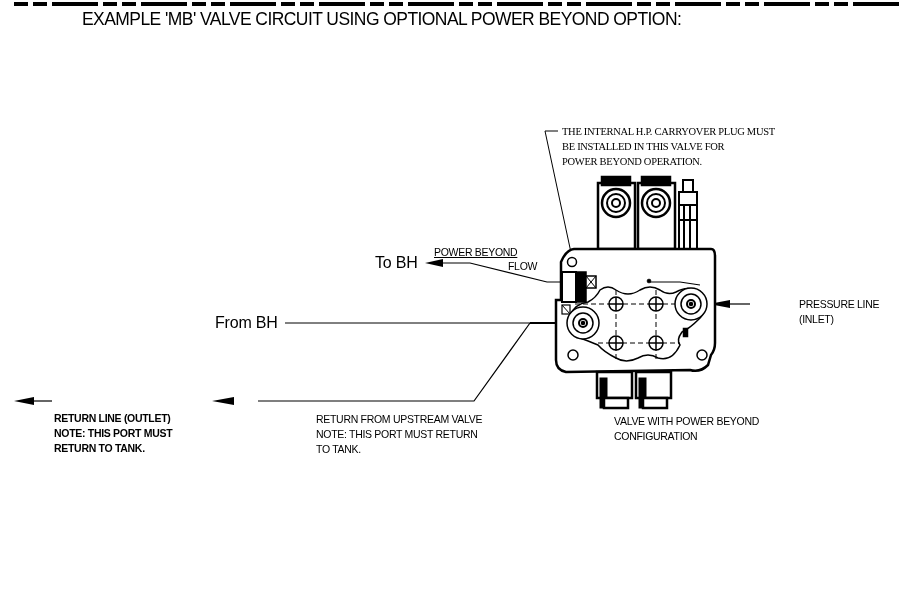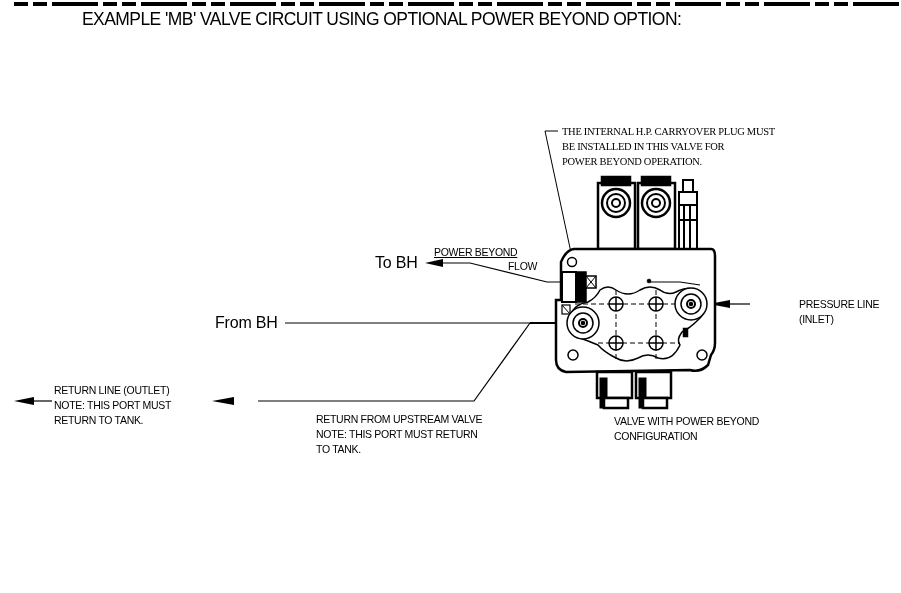--- a/index.html
+++ b/index.html
@@ -141,21 +141,21 @@
 
 <div class="bh" style="left:375px; top:254px;text-align:center;">To BH</div>
 <div class="note" style="left:434px; top:245px;text-decoration:underline;">POWER BEYOND</div>
 <div class="note" style="left:508px; top:259px;">FLOW</div>
 
 <div class="bh" style="left:215px; top:314px;">From BH</div>
 
 <div class="note" style="left:756px; top:297px;margin-left:43px;">PRESSURE LINE
 (INLET)</div>
 
-<div class="note" style="left:54px; top:383px;">RETURN LINE (OUTLET)
+<div class="note" style="left:54px; top:411px;font-weight:bold;">RETURN LINE (OUTLET)
 NOTE: THIS PORT MUST
 RETURN TO TANK.</div>
 
 <div class="note" style="left:316px; top:412px;">RETURN FROM UPSTREAM VALVE
 NOTE: THIS PORT MUST RETURN
 TO TANK.</div>
 
 <div class="note" style="left:577px; top:414px;margin-left:37px;">VALVE WITH POWER BEYOND
 CONFIGURATION</div>
 

